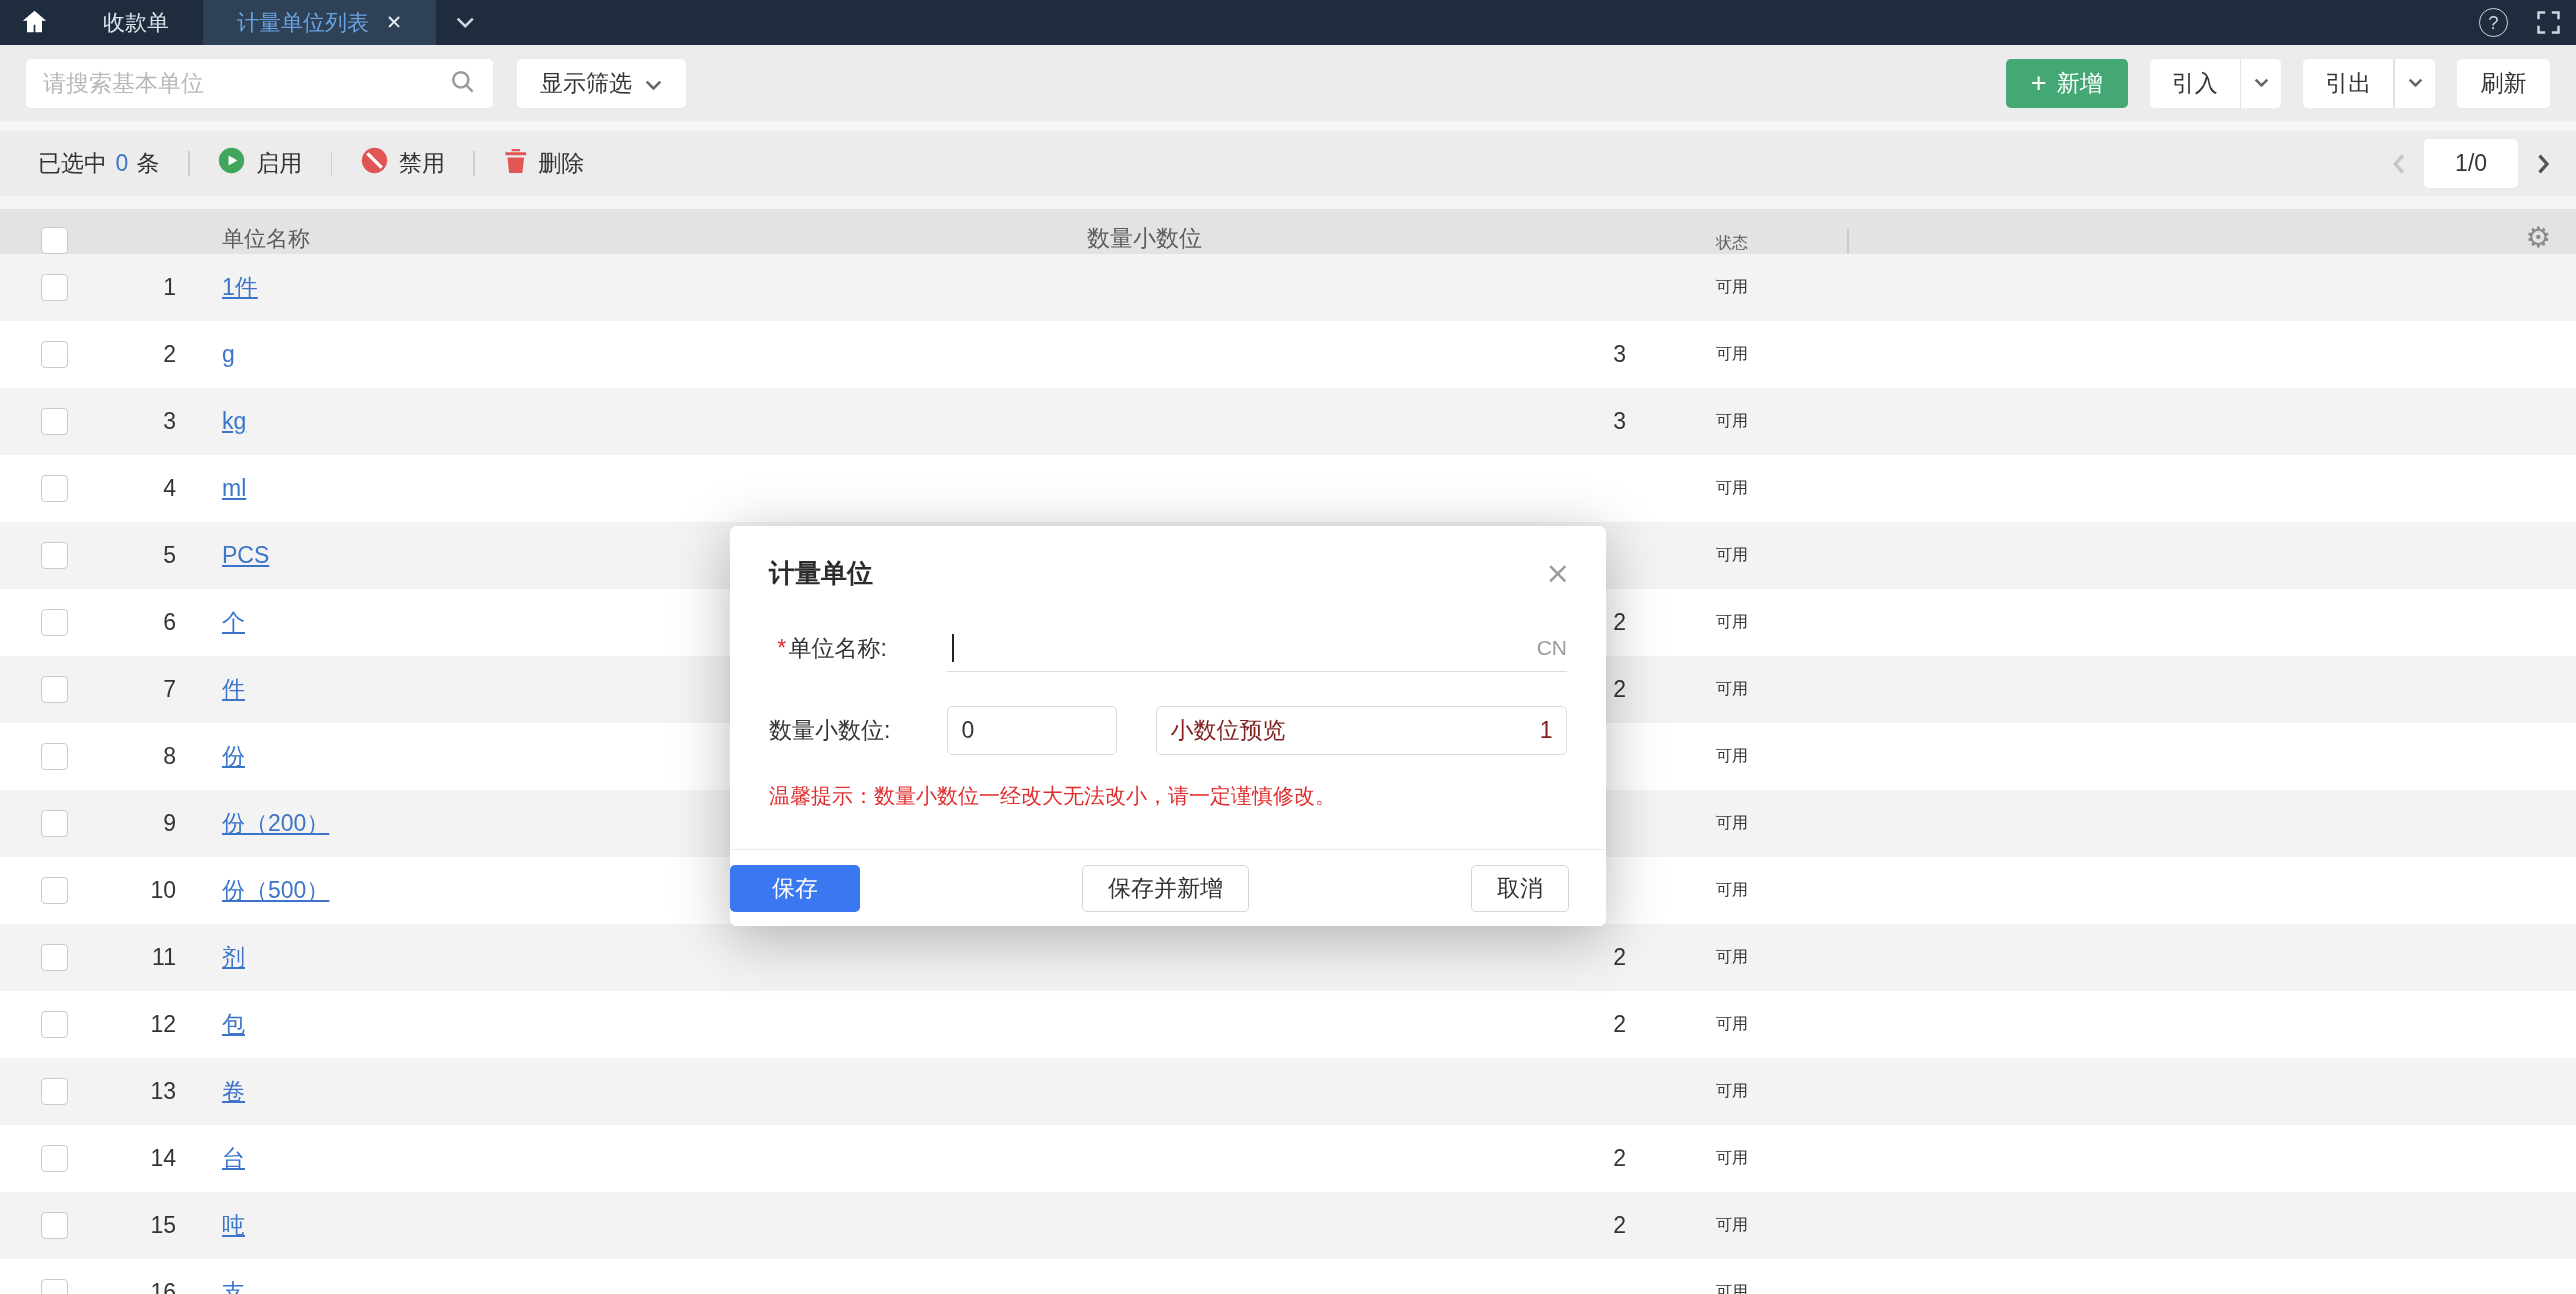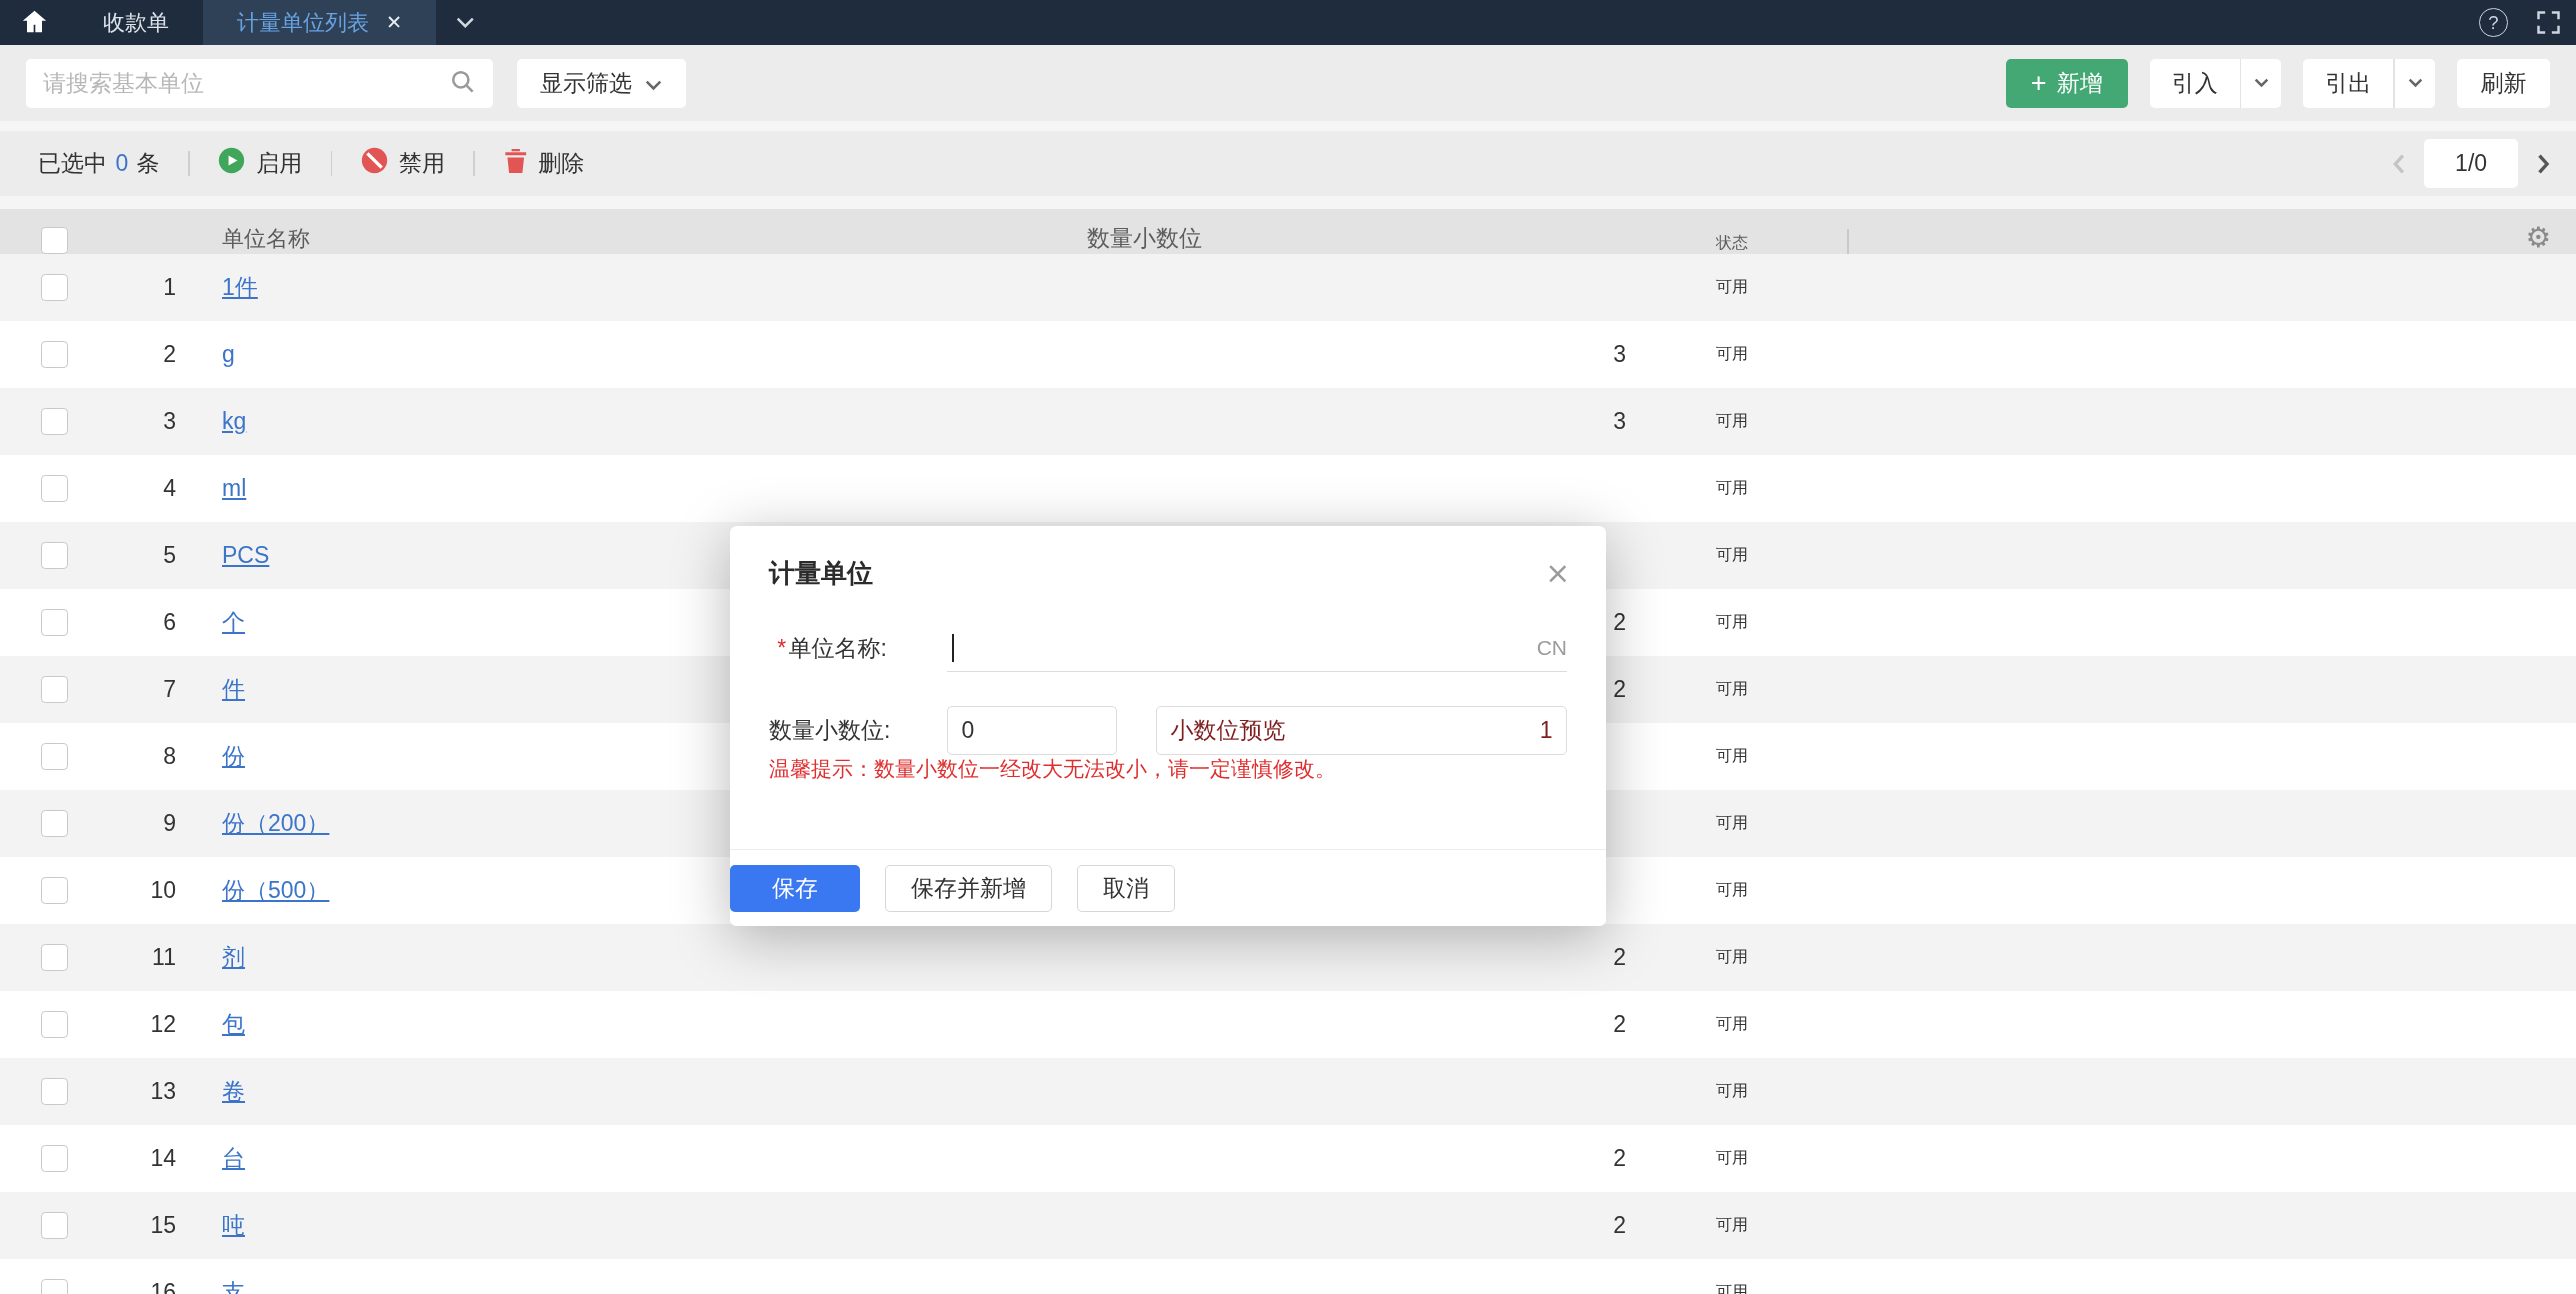--- a/index.html
+++ b/index.html
@@ -73,23 +73,23 @@
   .frow { display:flex; align-items:center; margin-top:34px; }
   .frow label { width:118px; text-align:right; font-size:23px; color:#333; flex-shrink:0; white-space:nowrap; }
   .req { color:#e02e2e; margin-right:2.5px; }
   .uinput { flex:1; margin-left:60px; height:47px; border-bottom:1.7px solid #dcdcdc; display:flex; align-items:center; cursor:text; }
   .caret { width:1.7px; height:28.5px; background:#222; margin-left:5px; }
   .uinput .suffix { margin-left:auto; color:#9b9b9b; font-size:21px; }
   .binput { height:49px; border:1.7px solid #dcdcdc; border-radius:5px; display:flex; align-items:center; padding:0 13.4px; font-size:23px; background:#fff; cursor:text; }
   .binput.small { width:170px; margin-left:60px; color:#333; }
   .binput.preview { flex:1; margin-left:39px; justify-content:space-between; }
   .ph { color:#7f1d1d; }
-  .warning { color:#e02e2e; font-size:21px; }
+  .warning { margin-top:27px; color:#e02e2e; font-size:21px; }
   .modal-foot { position:absolute; left:0; right:0; bottom:0; height:77px; border-top:1.7px solid #ececec;
-                display:flex; align-items:center; justify-content:flex-start; padding-right:37px; gap:25px; background:#fff; border-radius:0 0 6.7px 6.7px; }
+                display:flex; align-items:center; justify-content:space-between; padding-right:37px; gap:25px; background:#fff; border-radius:0 0 6.7px 6.7px; }
   .btn.primary { background:#3a78f2; color:#fff; padding:0 42px; height:47px; }
   .btn.plain { background:#fff; border:1.7px solid #d6d6d6; color:#333; padding:0 25px; height:47px; }
 </style>
 </head>
 <body>
 
 <header class="topbar">
   <div class="home-btn">
     <span>
       <svg width="27" height="25" viewBox="0 0 32 30">

